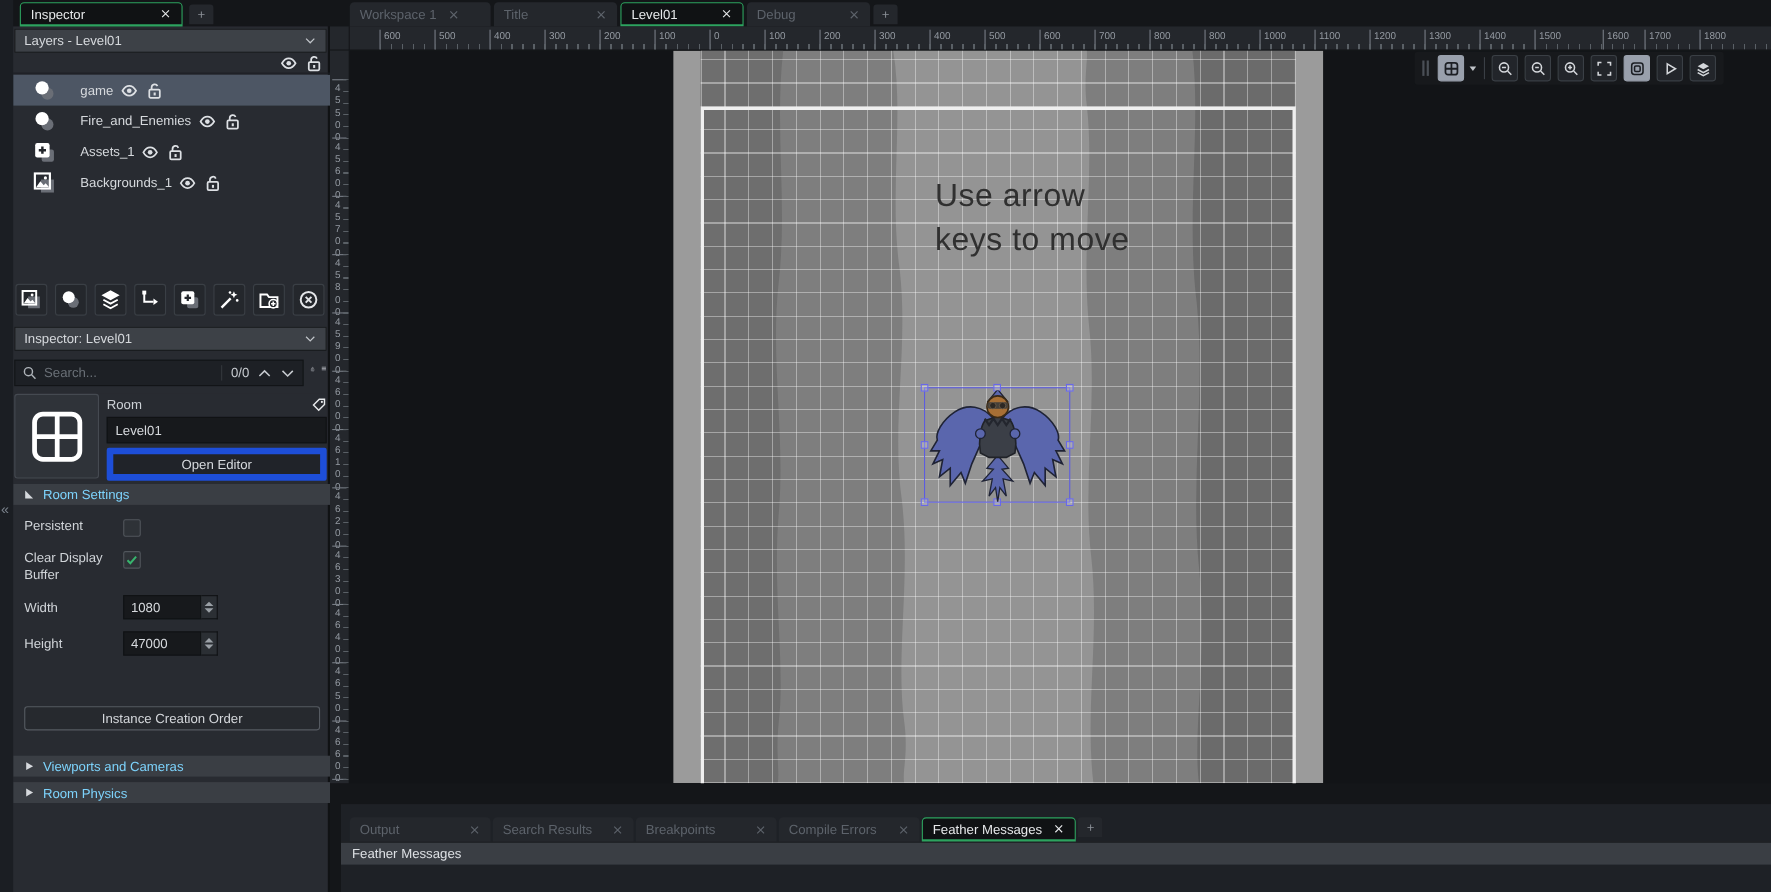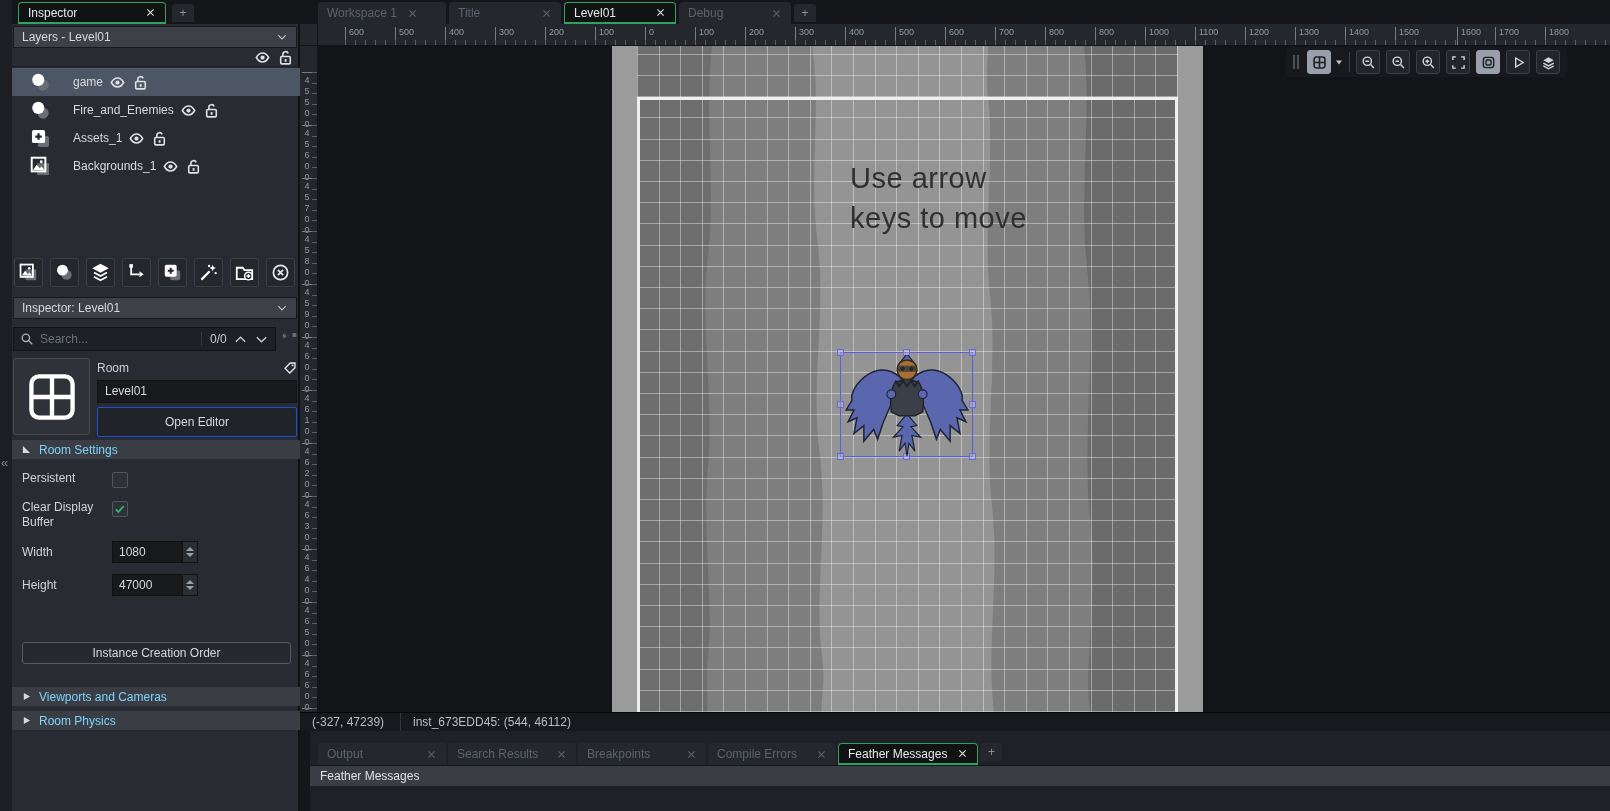--- a/index.html
+++ b/index.html
@@ -61,21 +61,21 @@
 
   #room-card{position:absolute;left:13px;top:358px;width:284px;height:79px;background:var(--panel);display:flex;gap:7px;}
   #room-icon-box{width:77px;height:77px;background:#2f3339;border:1px solid #454a51;border-radius:3px;display:grid;place-items:center;}
   #room-icon-box span{width:52px;height:52px;}
   #room-icon-box svg{display:block;width:100%;height:100%;}
   #room-col{flex:1;display:flex;flex-direction:column;gap:4px;padding-top:2px;}
   #room-title-row{display:flex;align-items:center;height:16px;}
   #room-title-row .tagicon{margin-left:auto;width:14px;height:14px;color:#e8eaec;}
   #room-title-row svg{display:block;width:100%;height:100%;}
   #room-name{height:24px;background:var(--input);border:1px solid #101214;color:#d6d9dd;padding:0 7px;font-size:12px;width:100%;}
-  #open-editor{height:31px;background:#202329;border:1px solid #1d4ed8;border-radius:2px;color:#d6d9dd;font-size:12px;}
+  #open-editor{height:31px;background:#202329;border:6px solid #1d4ed8;border-radius:2px;color:#d6d9dd;font-size:12px;}
 
   .section-head{position:absolute;left:12px;width:288px;height:19px;background:var(--bar);display:flex;align-items:center;gap:8px;padding:0 10px;color:#7dd3fc;}
   .section-head .tri{width:9px;height:9px;color:#d6d9dd;}
   .section-head svg{display:block;width:100%;height:100%;}
   #sec-room-settings{top:440px;}
   #sec-viewports{top:687px;}
   #sec-physics{top:711px;}
 
   .prop-label{position:absolute;left:22px;color:#d0d4d8;line-height:15px;}
   .checkbox{position:absolute;left:112px;width:16px;height:16px;background:#2e3237;border:1px solid #51565c;border-radius:2px;display:grid;place-items:center;color:#38b56e;}
@@ -668,25 +668,20 @@
               <svg viewBox="0 0 16 16" fill="none" stroke="currentColor" stroke-width="1.5">
                 <path d="M8 2.5l5.5 3L8 8.5l-5.5-3z" fill="currentColor" stroke="none"></path>
                 <path d="M2.5 8.7l5.5 3 5.5-3"></path>
                 <path d="M2.5 11.7l5.5 3 5.5-3"></path>
               </svg>
             </span>
           </button>
         </div>
     </div>
 
-    <div id="status-bar">
-      <span id="status-cursor">(-327, 47239)</span>
-      <span id="status-div"></span>
-      <span id="status-inst">inst_673EDD45: (544, 46112)</span>
-    </div>
 
     <div id="bottom-panel">
       <div id="bp-tabs">
           <div class="tab bp-tab">
             <span class="tlabel">Output</span>
             <span class="xicon">
               <svg viewBox="0 0 16 16" fill="none" stroke="currentColor" stroke-width="1.5">
                 <path d="M3.5 3.5l9 9M12.5 3.5l-9 9"></path>
               </svg>
             </span>

